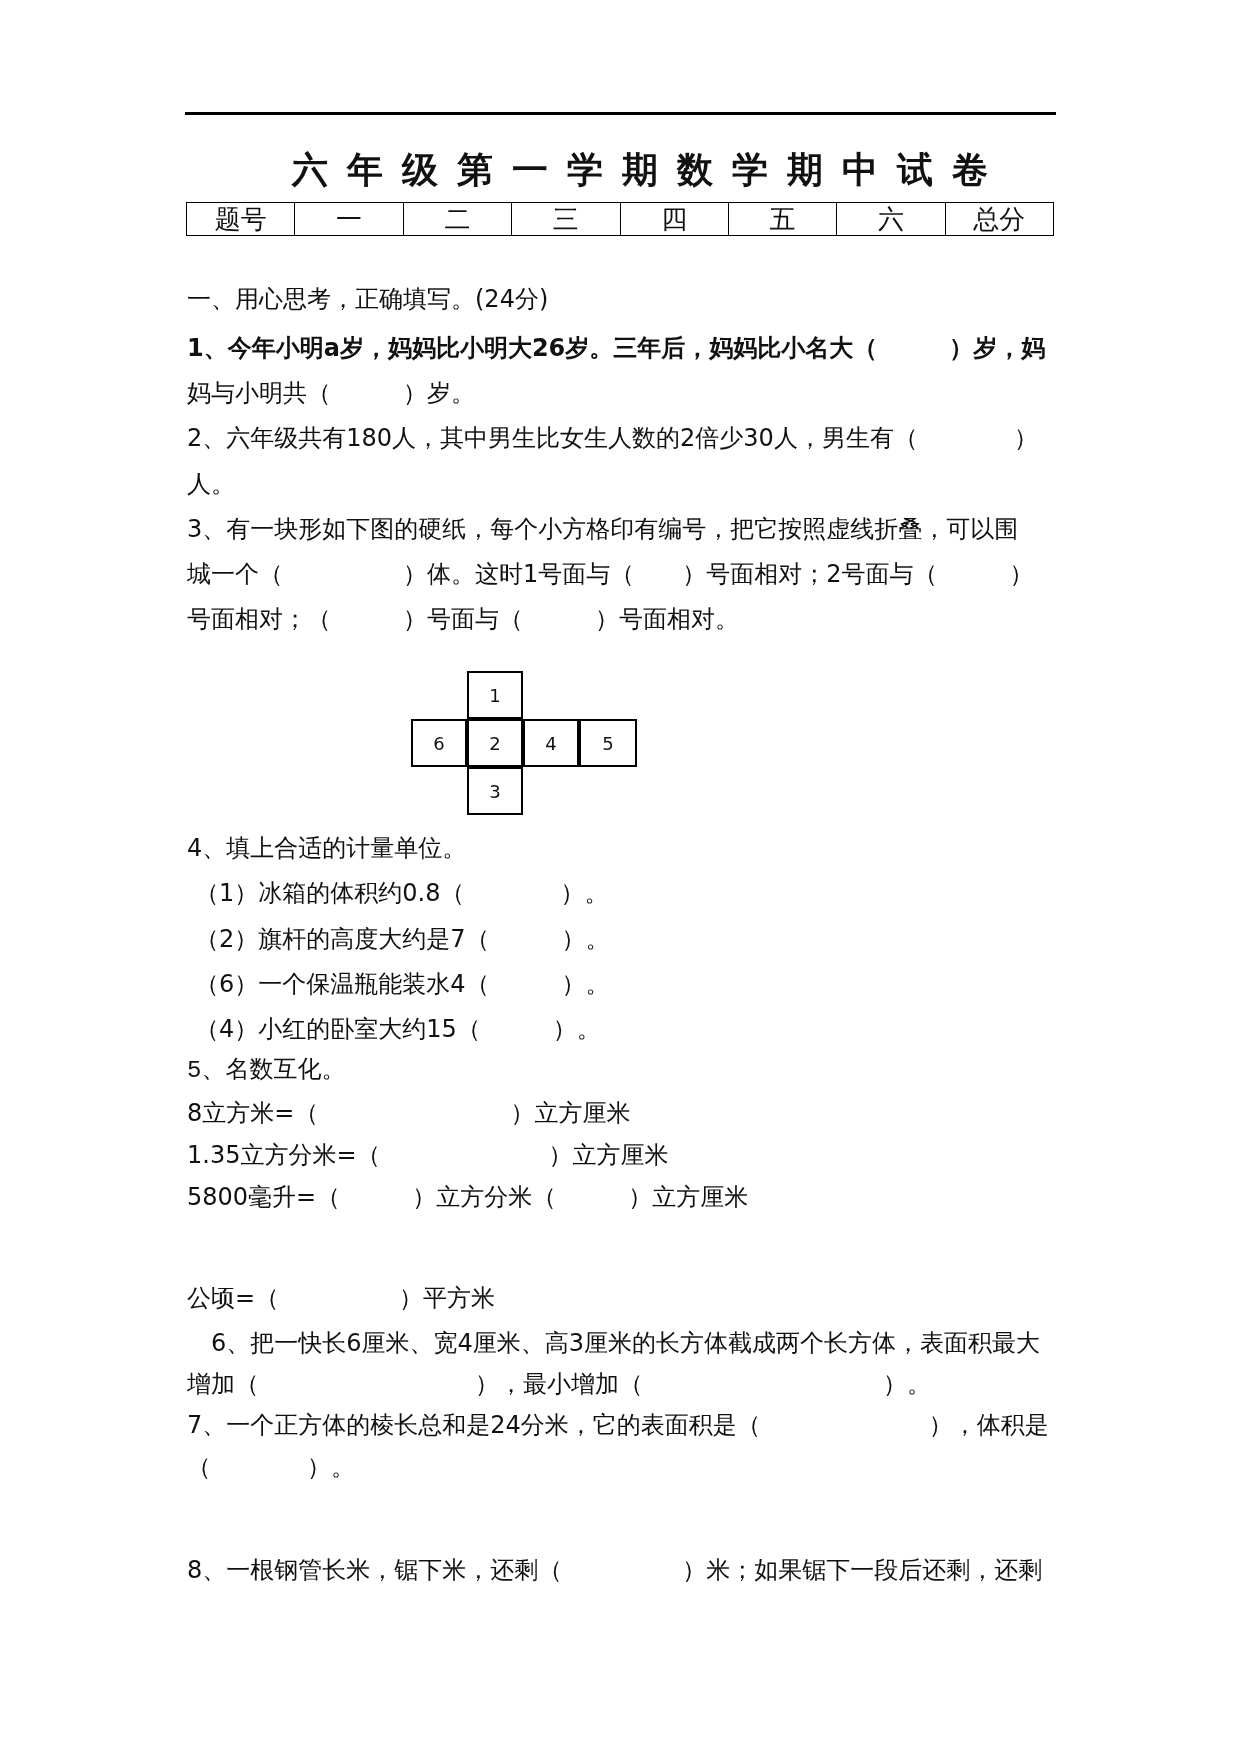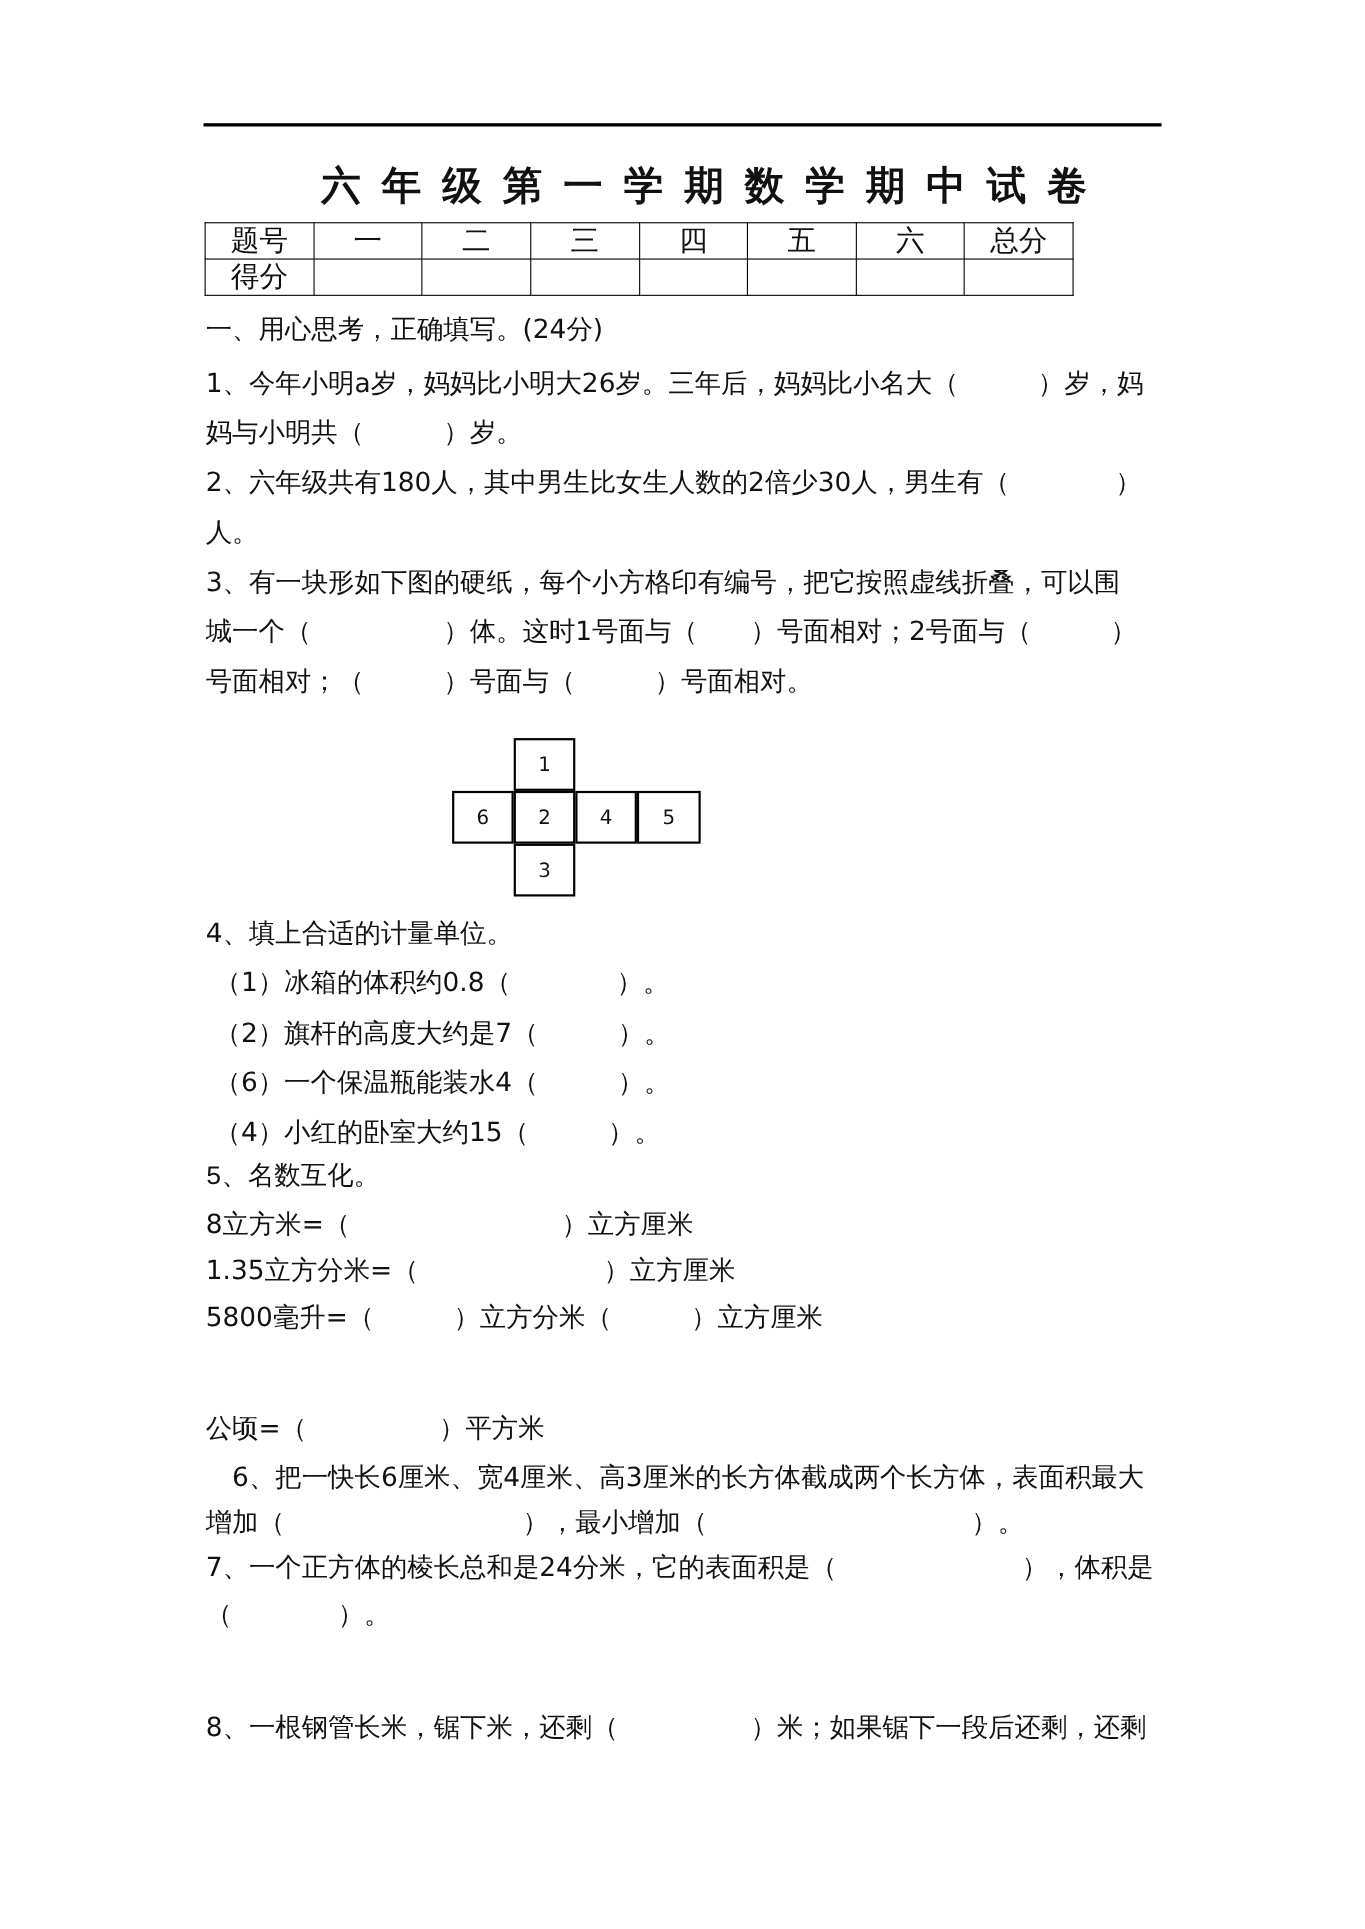--- a/index.html
+++ b/index.html
@@ -11,21 +11,21 @@
     .top-rule {
       position: absolute; left: 185px; top: 112px; width: 871px; height: 3px;
       background: #000000;
     }
     .title {
       position: absolute; left: 0; width: 1241px; top: 146px;
       text-align: center; font-size: 36px; font-weight: bold;
       letter-spacing: 19px; line-height: 48px; padding-left: 58px; box-sizing: border-box;
     }
     table.score {
-      position: absolute; left: 186px; top: 202px; width: 790px;
+      position: absolute; left: 186px; top: 202px; width: 868px;
       border-collapse: collapse; table-layout: fixed;
     }
     table.score td {
       border: 1.5px solid #000000; height: 32px; padding: 0;
       text-align: center; font-size: 26px; line-height: 32px;
     }
     .line {
       position: absolute; left: 187px; font-size: 24px; line-height: 34px;
       white-space: pre;
     }
@@ -53,36 +53,26 @@
         <tr>
       <td>题号</td>
       <td>一</td>
       <td>二</td>
       <td>三</td>
       <td>四</td>
       <td>五</td>
       <td>六</td>
       <td>总分</td>
     </tr>
-    <tr>
-      <td>得分</td>
-      <td></td>
-      <td></td>
-      <td></td>
-      <td></td>
-      <td></td>
-      <td></td>
-      <td></td>
-    </tr>
   </tbody>
     </table>
 
   <div class="line section-head" style="top:282px;">一、用心思考，正确填写。(24分)</div>
 
-  <div class="line" style="top:331px;">1、今年小明a岁，妈妈比小明大26岁。三年后，妈妈比小名大（　　　）岁，妈</div>
+  <div class="line" style="top:331px;font-weight:bold;">1、今年小明a岁，妈妈比小明大26岁。三年后，妈妈比小名大（　　　）岁，妈</div>
   <div class="line" style="top:376px;">妈与小明共（　　　）岁。</div>
 
   <div class="line" style="top:421px;">2、六年级共有180人，其中男生比女生人数的2倍少30人，男生有（　　　　）</div>
   <div class="line" style="top:467px;">人。</div>
 
   <div class="line" style="top:512px;">3、有一块形如下图的硬纸，每个小方格印有编号，把它按照虚线折叠，可以围</div>
   <div class="line" style="top:557px;">城一个（　　　　　）体。这时1号面与（　　）号面相对；2号面与（　　　）</div>
   <div class="line" style="top:602px;">号面相对；（　　　）号面与（　　　）号面相对。</div>
 
   <div class="net">

